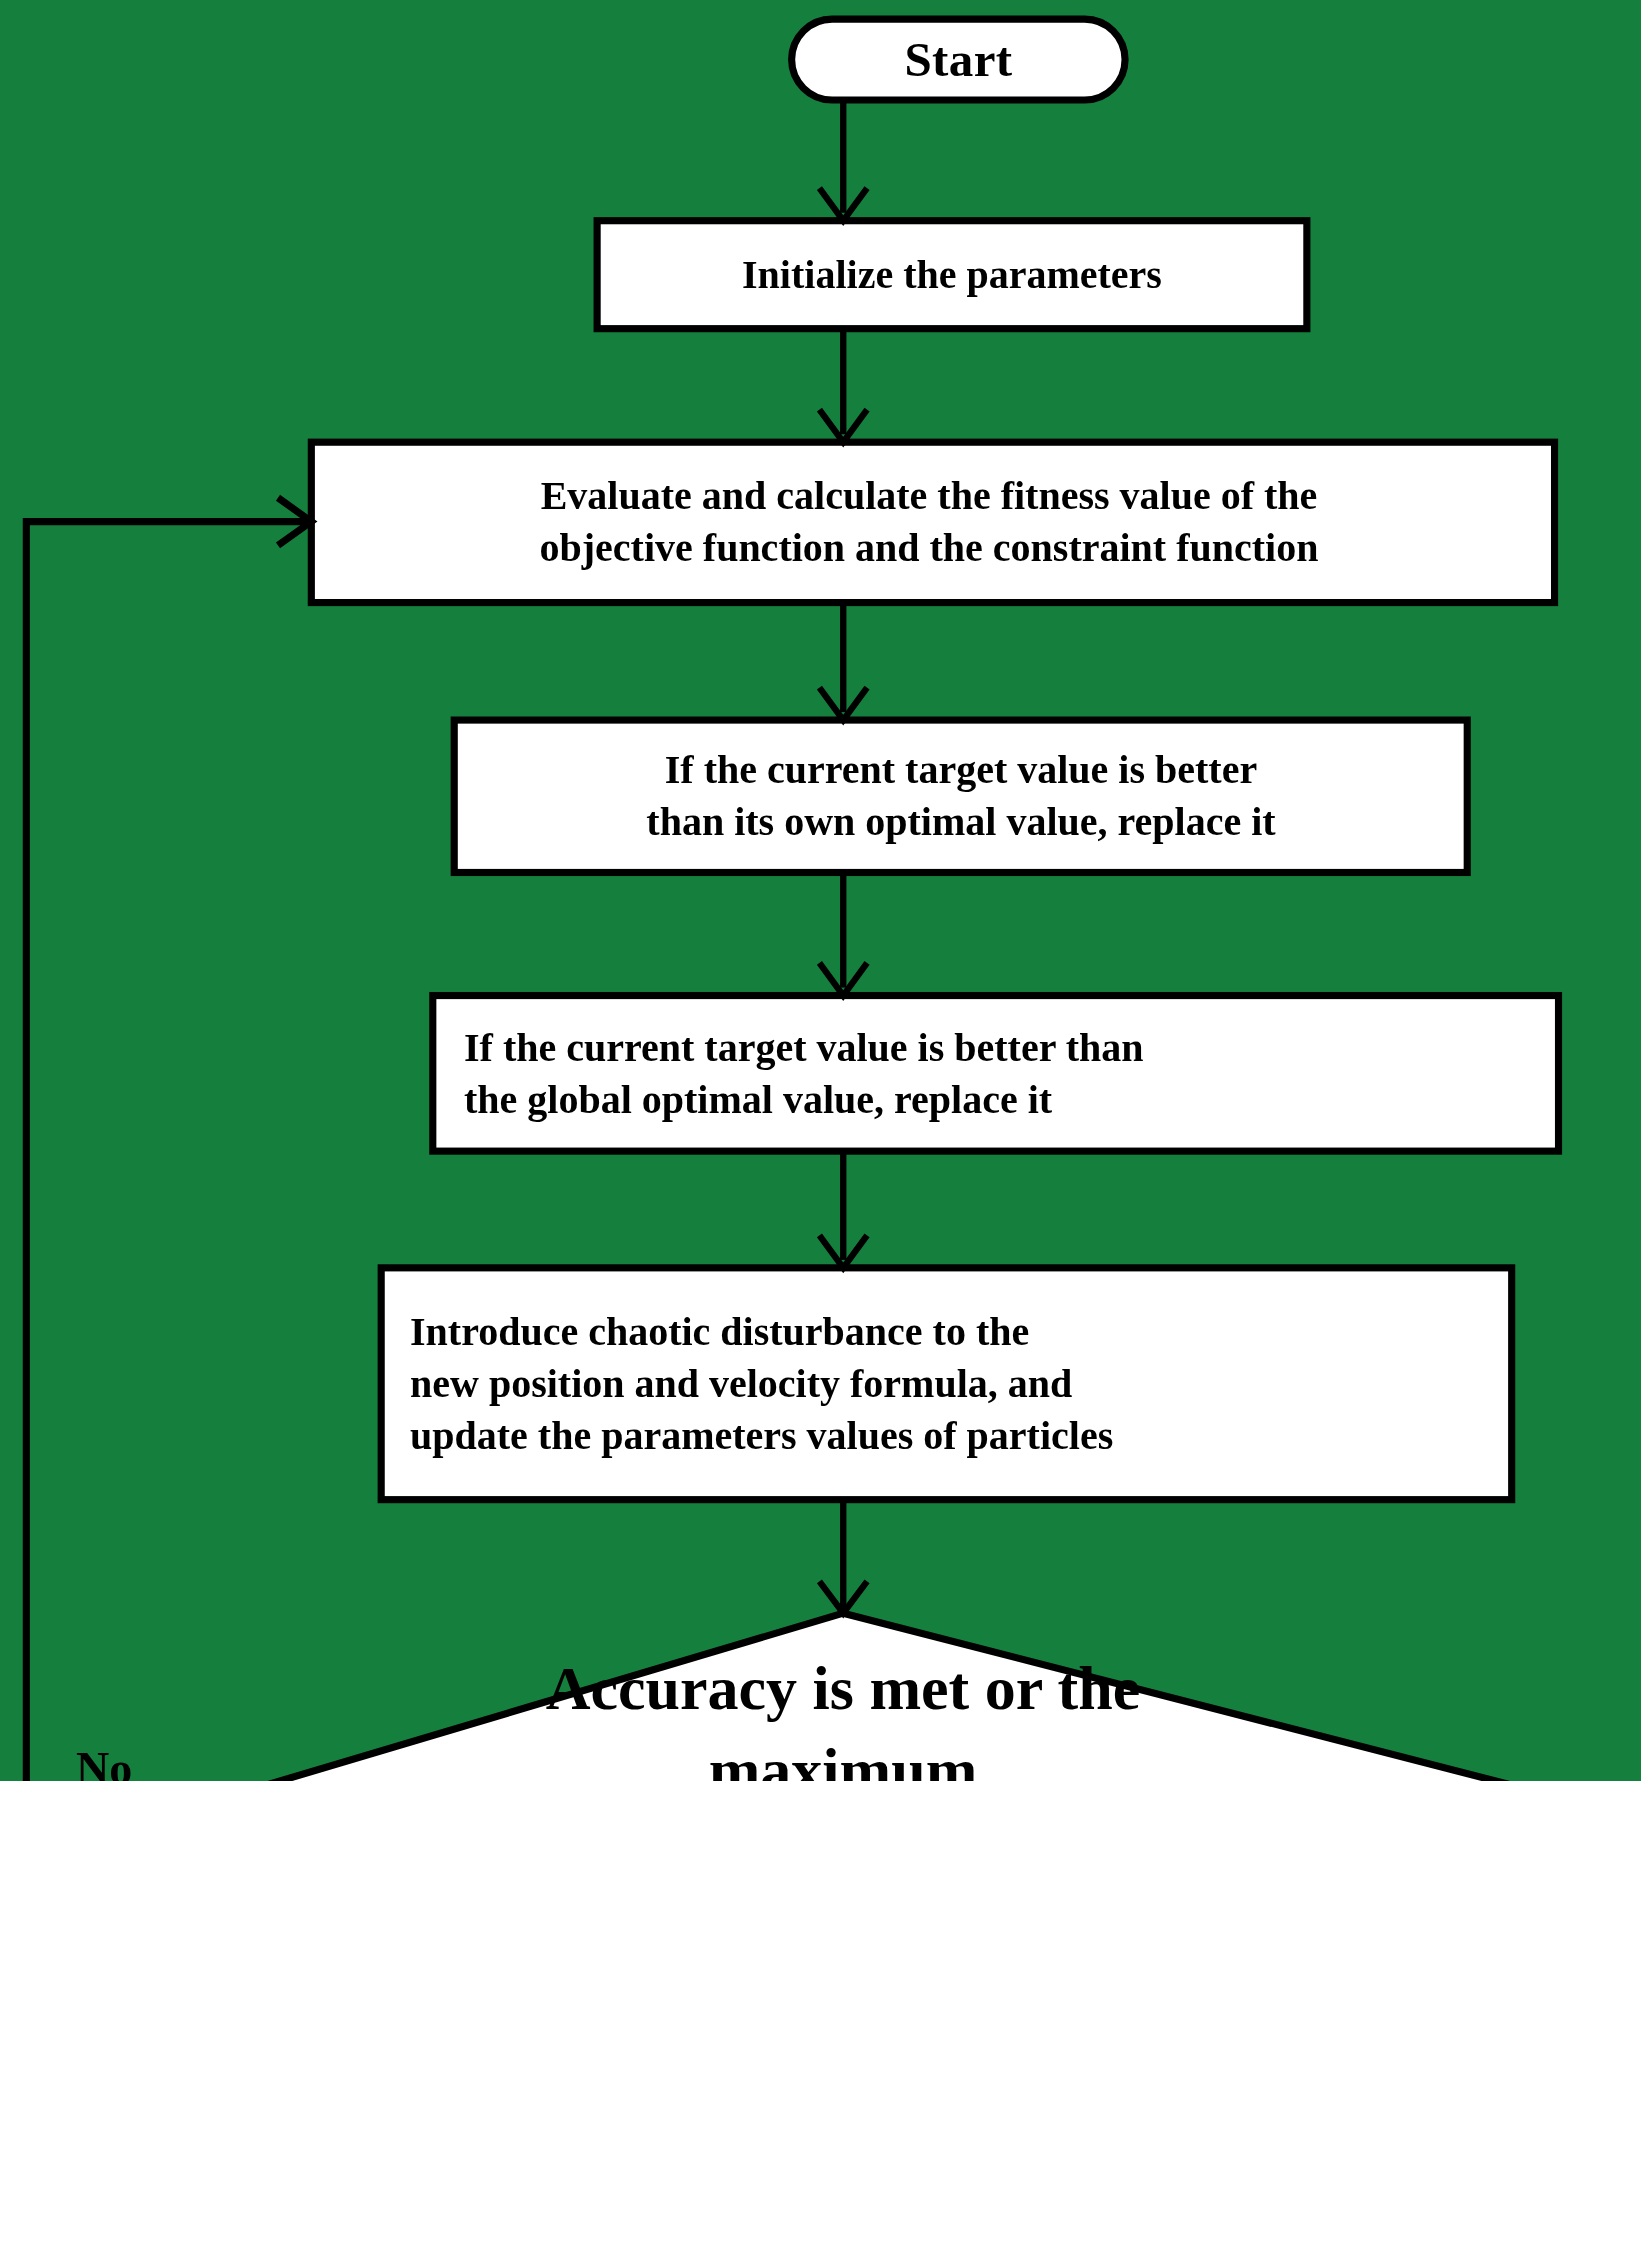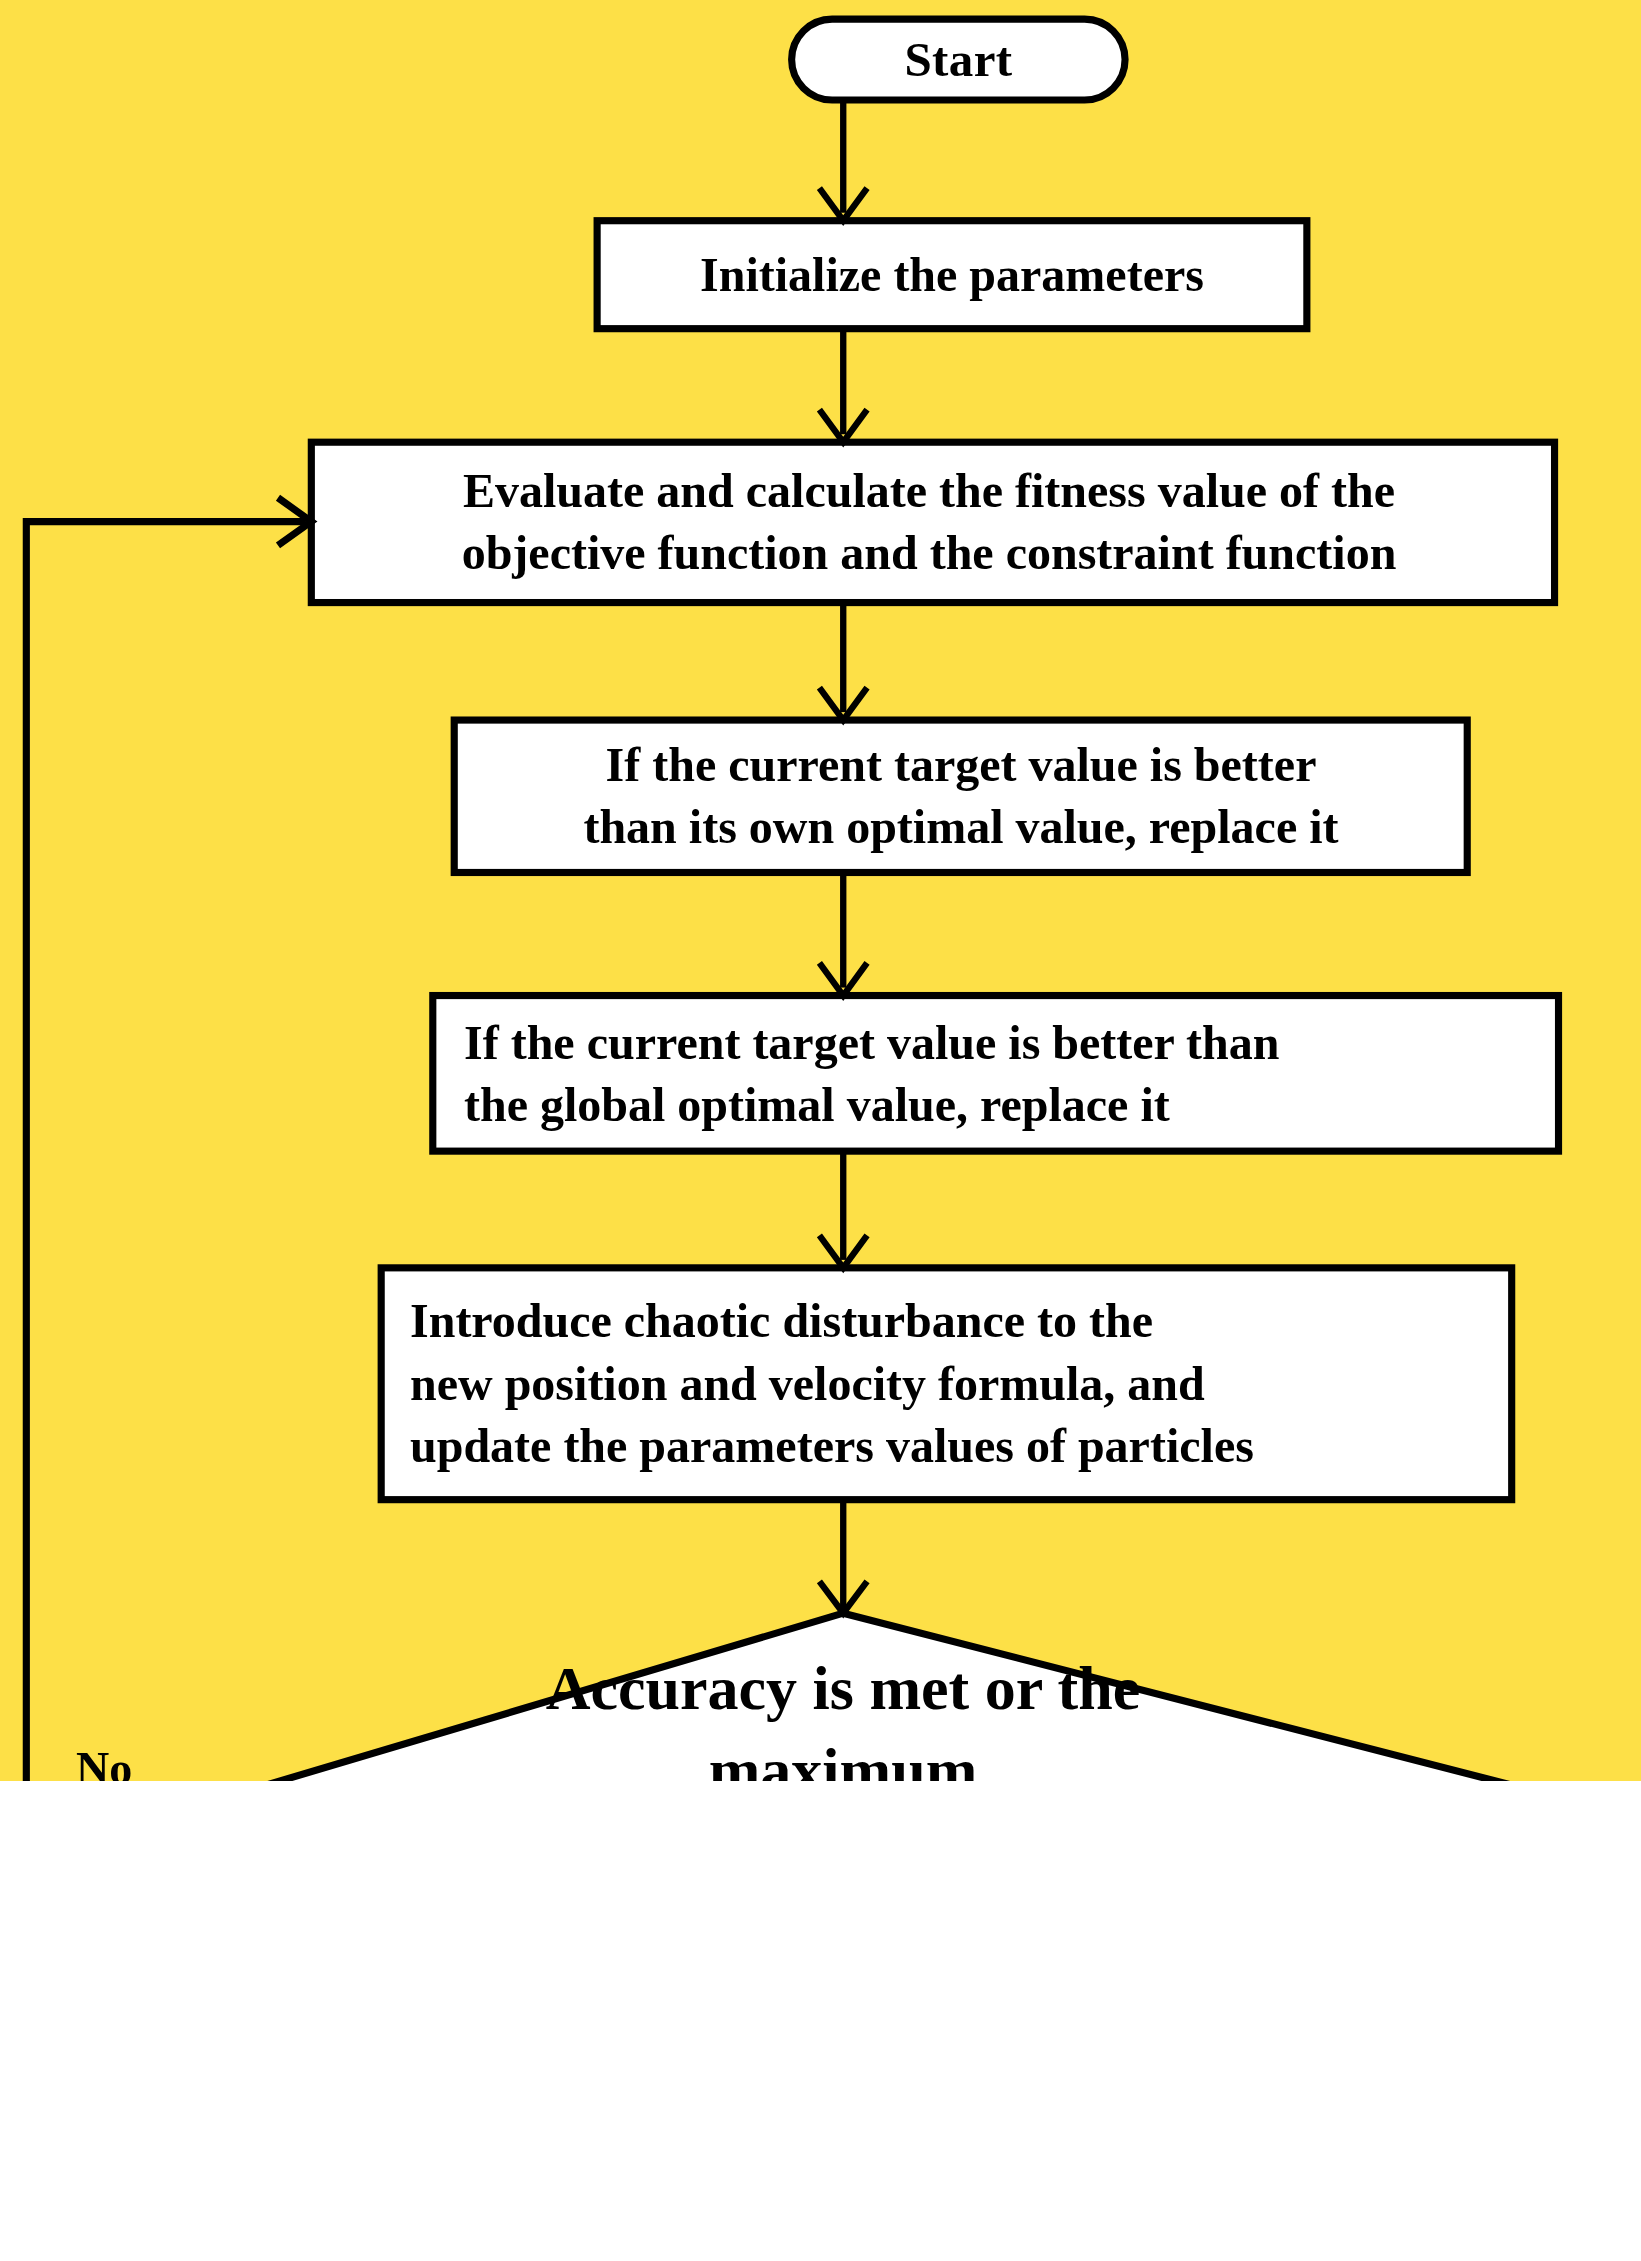--- a/index.html
+++ b/index.html
@@ -8,21 +8,21 @@
     padding: 0;
     background: #ffffff;
   }
   body {
     font-family: "Liberation Serif", "DejaVu Serif", serif;
   }
   #canvas {
     position: relative;
     width: 1642px;
     height: 1781px;
-    background: #fde047;
+    background: #15803d;
     overflow: hidden;
   }
   #flow-svg {
     position: absolute;
     left: 0;
     top: 0;
     width: 1642px;
     height: 2261px;
   }
   .node-label {
@@ -36,21 +36,21 @@
     text-align: center;
     line-height: 1.30;
     white-space: pre-line;
     pointer-events: none;
   }
   .terminal-label {
     font-size: 49px;
     letter-spacing: 0.4px;
   }
   .process-label {
-    font-size: 48px;
+    font-size: 40px;
   }
   .decision-label {
     font-size: 62px;
     line-height: 1.32;
   }
   .edge-label {
     position: absolute;
     font-family: "Liberation Serif", "DejaVu Serif", serif;
     font-weight: bold;
     font-size: 46px;

